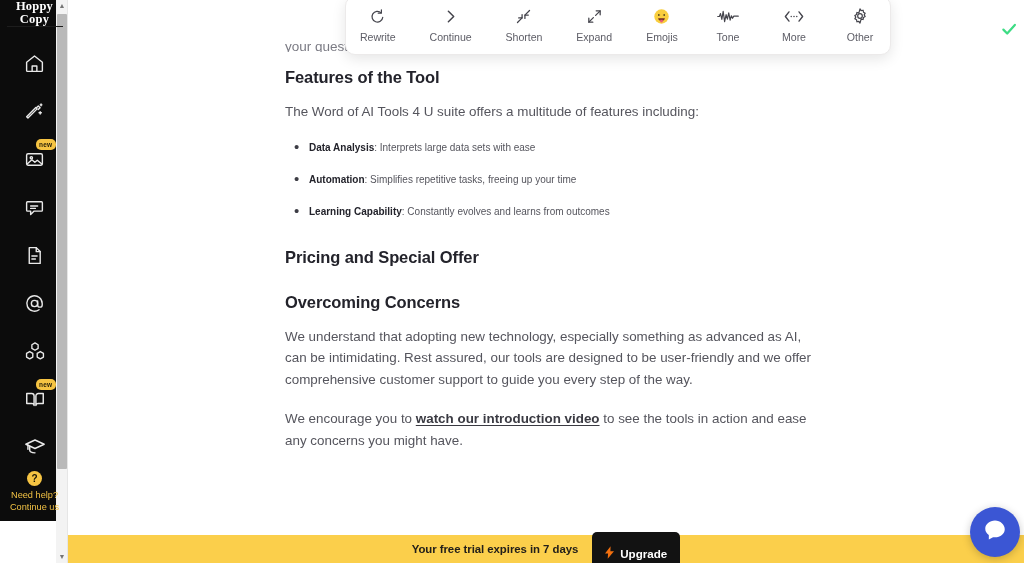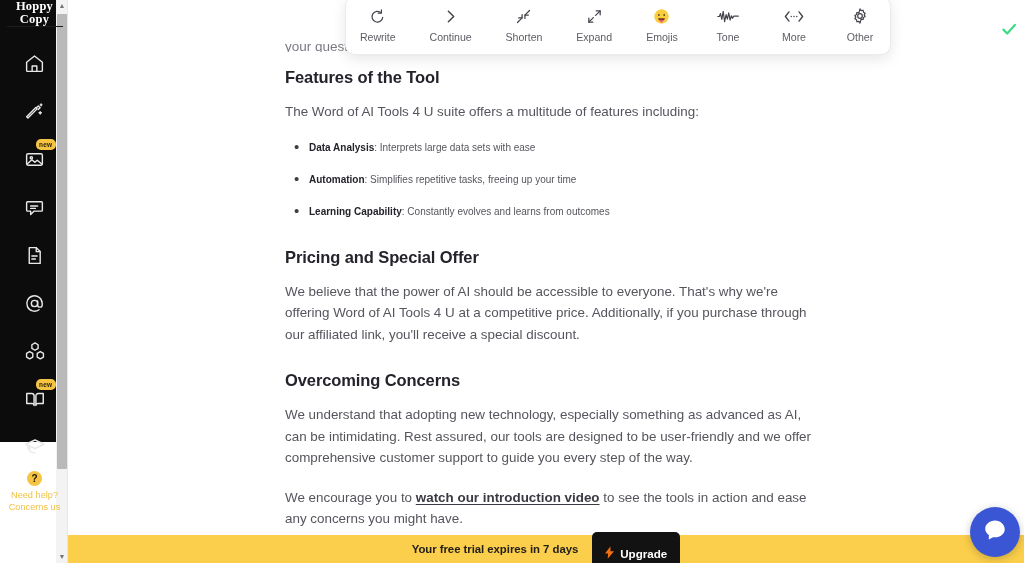--- a/index.html
+++ b/index.html
@@ -6,21 +6,21 @@
   html, body {
     width: 1024px; height: 563px;
     overflow: hidden;
     font-family: "Liberation Sans", sans-serif;
     background: #ffffff;
   }
   #app { position: relative; width: 1024px; height: 563px; background:#ffffff; }
 
   
   #sidebar {
-    position: absolute; left:0; top:0; width:56px; height:442px;
+    position: absolute; left:0; top:0; width:56px; height:521px;
     background:#0c0c0c; display:flex; flex-direction:column; align-items:center;
     z-index: 40;
     padding-left: 13px;
   }
   #logo {
     width:56px; height:56px; display:flex; align-items:center; justify-content:center;
     flex-direction:column; color:#fff;
     font-family:"Liberation Serif", serif; font-weight:bold; font-size:12.5px;
     line-height:13px; letter-spacing:.2px; text-align:center;
     border-bottom:1px solid #1d1d1d;
@@ -248,21 +248,21 @@
             <path d="M6.2 11.1v4.3c0 1.7 2.6 3 5.8 3"></path>
             <path d="M4.3 9.8v4.6"></path>
           </svg>
         </span>
       </div>
     </div>
 
     <div id="help">
       <span class="qmark">?</span>
       <div>Need help?</div>
-      <div>Concerns us</div>
+      <div>Continue us</div>
     </div>
   </nav>
 
   <div id="scrollgutter">
     <div class="arrow up">▲</div>
     <div id="scrollthumb"></div>
     <div class="arrow down">▼</div>
   </div>
 
   <div id="canvas">
@@ -280,21 +280,20 @@
         </li>
         <li>
           <b>Automation</b><span>: Simplifies repetitive tasks, freeing up your time</span>
         </li>
         <li>
           <b>Learning Capability</b><span>: Constantly evolves and learns from outcomes</span>
         </li>
       </ul>
 
       <h2>Pricing and Special Offer</h2>
-      <p>We believe that the power of AI should be accessible to everyone. That's why we're offering Word of AI Tools 4 U at a competitive price. Additionally, if you purchase through our affiliated link, you'll receive a special discount.</p>
 
       <h2>Overcoming Concerns</h2>
       <p>We understand that adopting new technology, especially something as advanced as AI, can be intimidating. Rest assured, our tools are designed to be user-friendly and we offer comprehensive customer support to guide you every step of the way.</p>
       <p style="margin-top:18px;">
         <span>We encourage you to </span><a class="inline" href="#">watch our introduction video</a><span> to see the tools in action and ease any concerns you might have.</span>
       </p>
     </article>
 
     <div id="toolbar">
 

